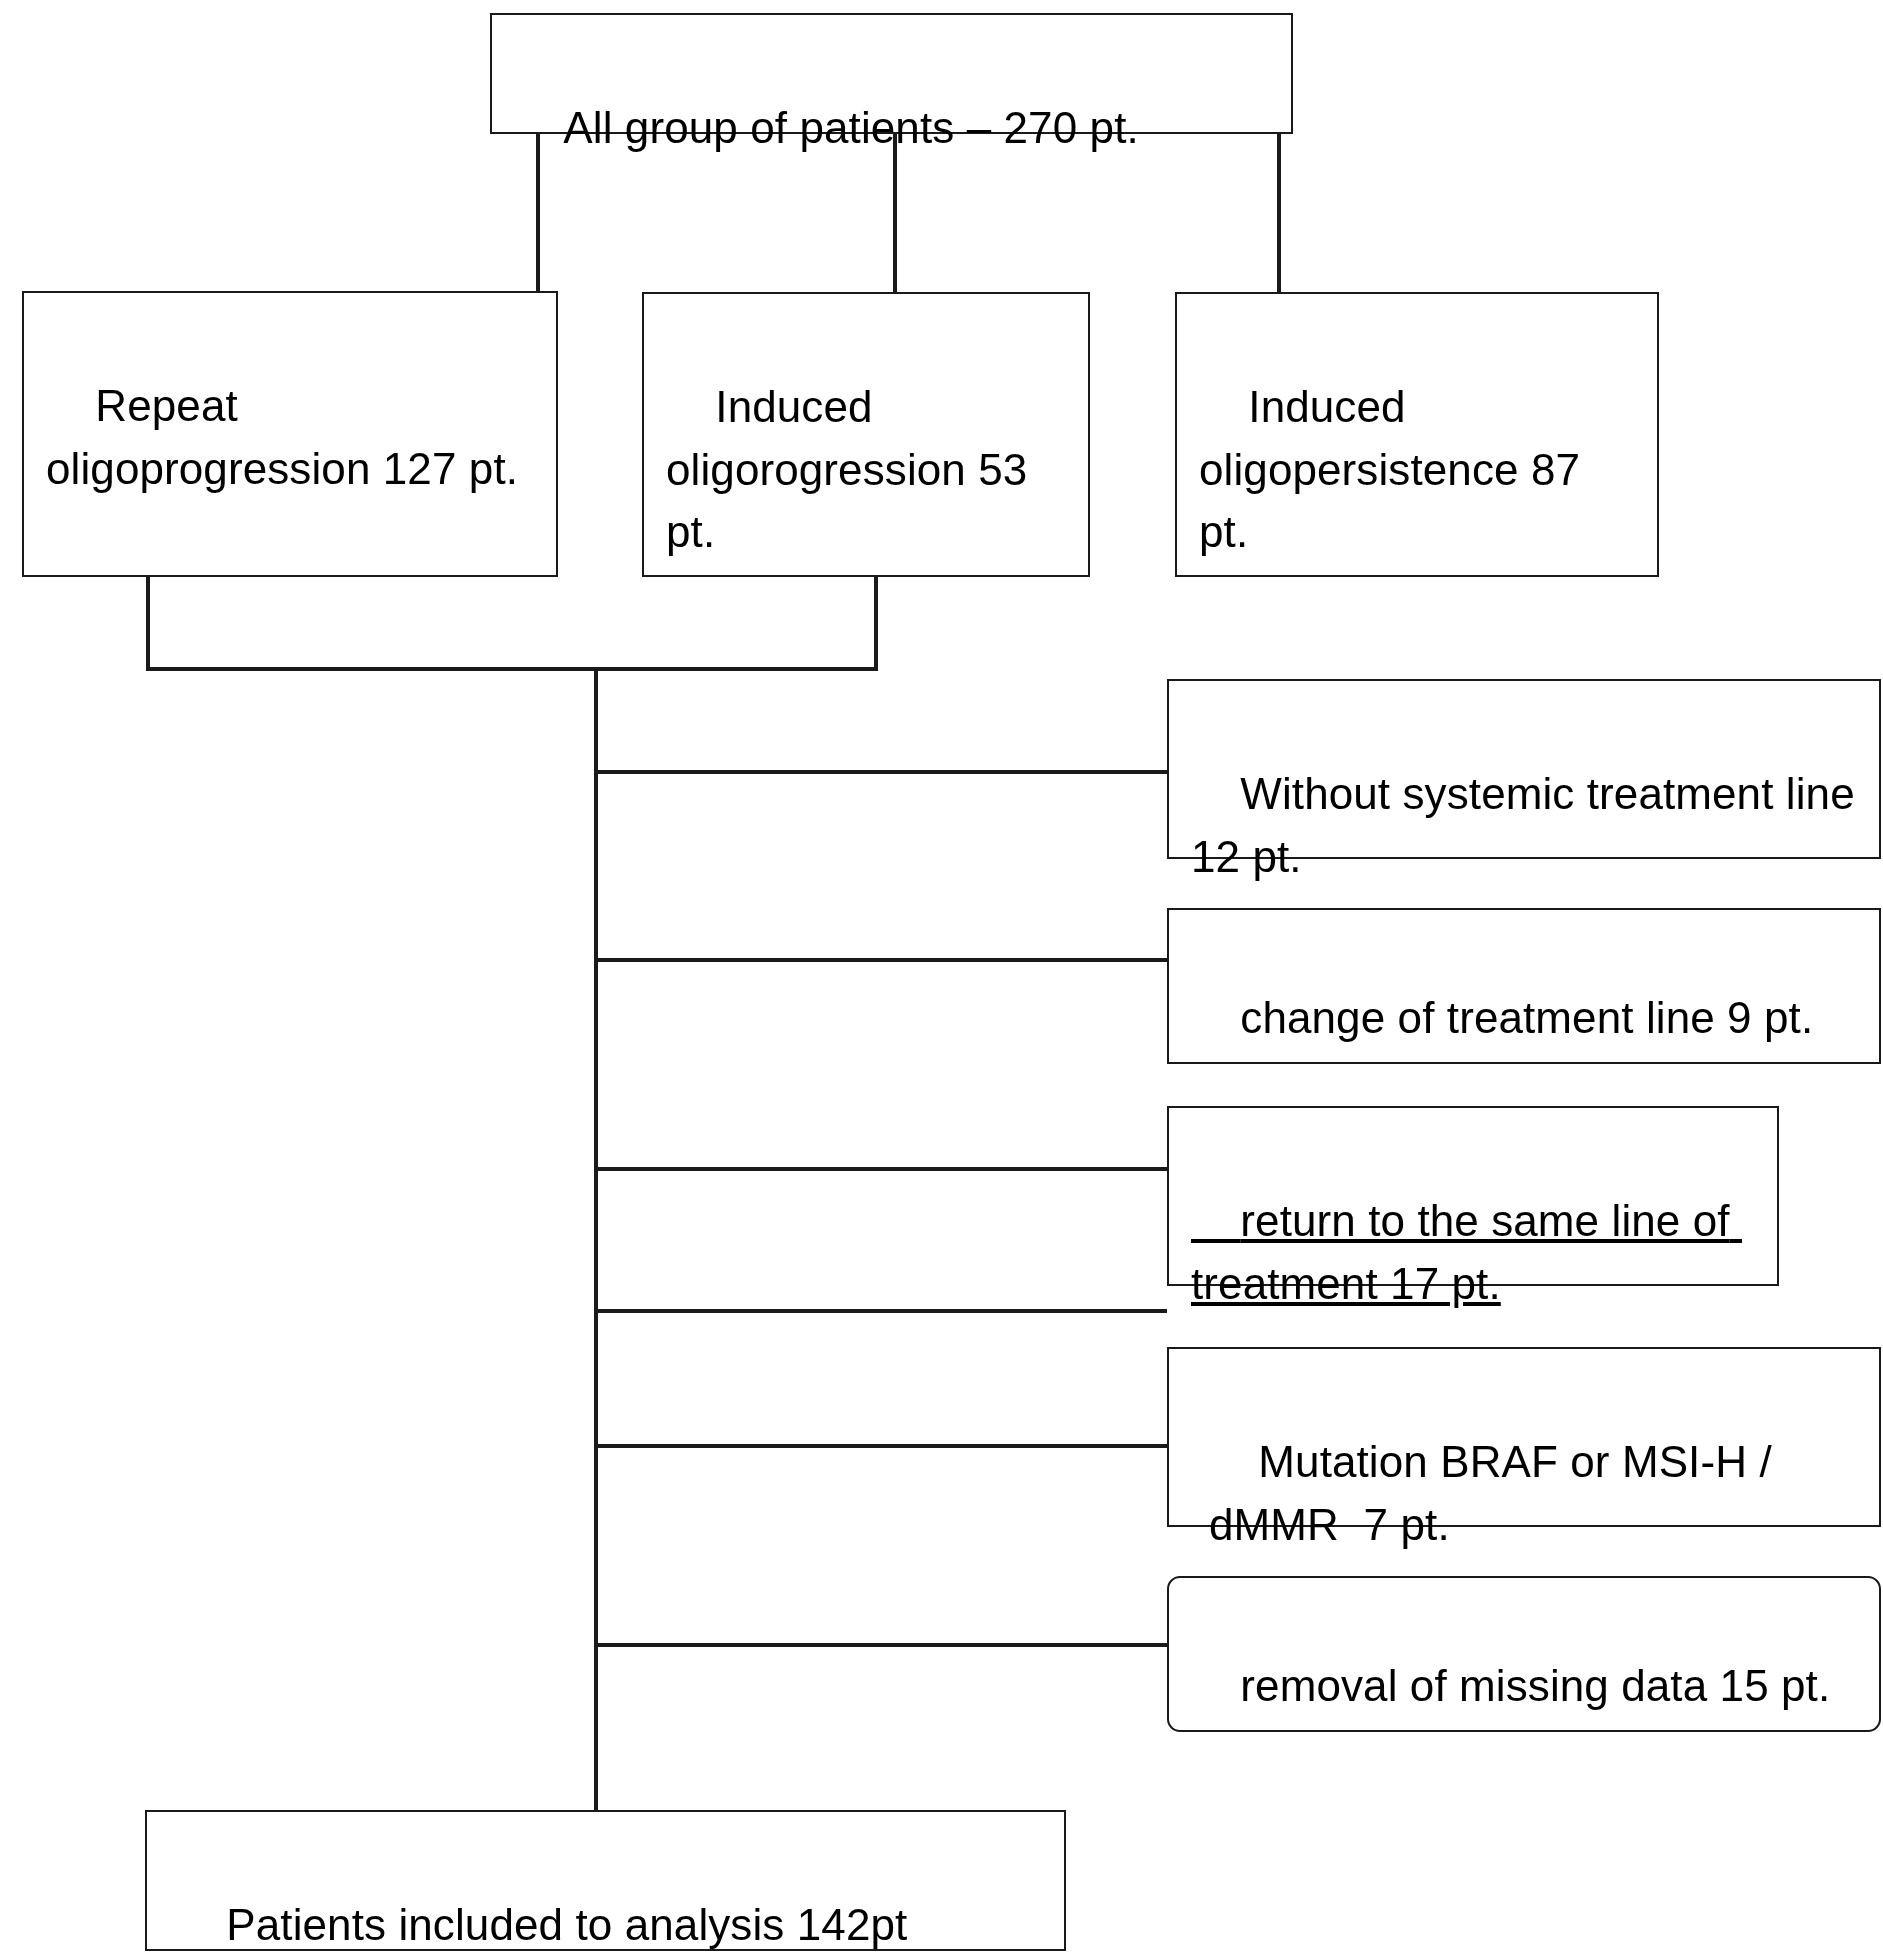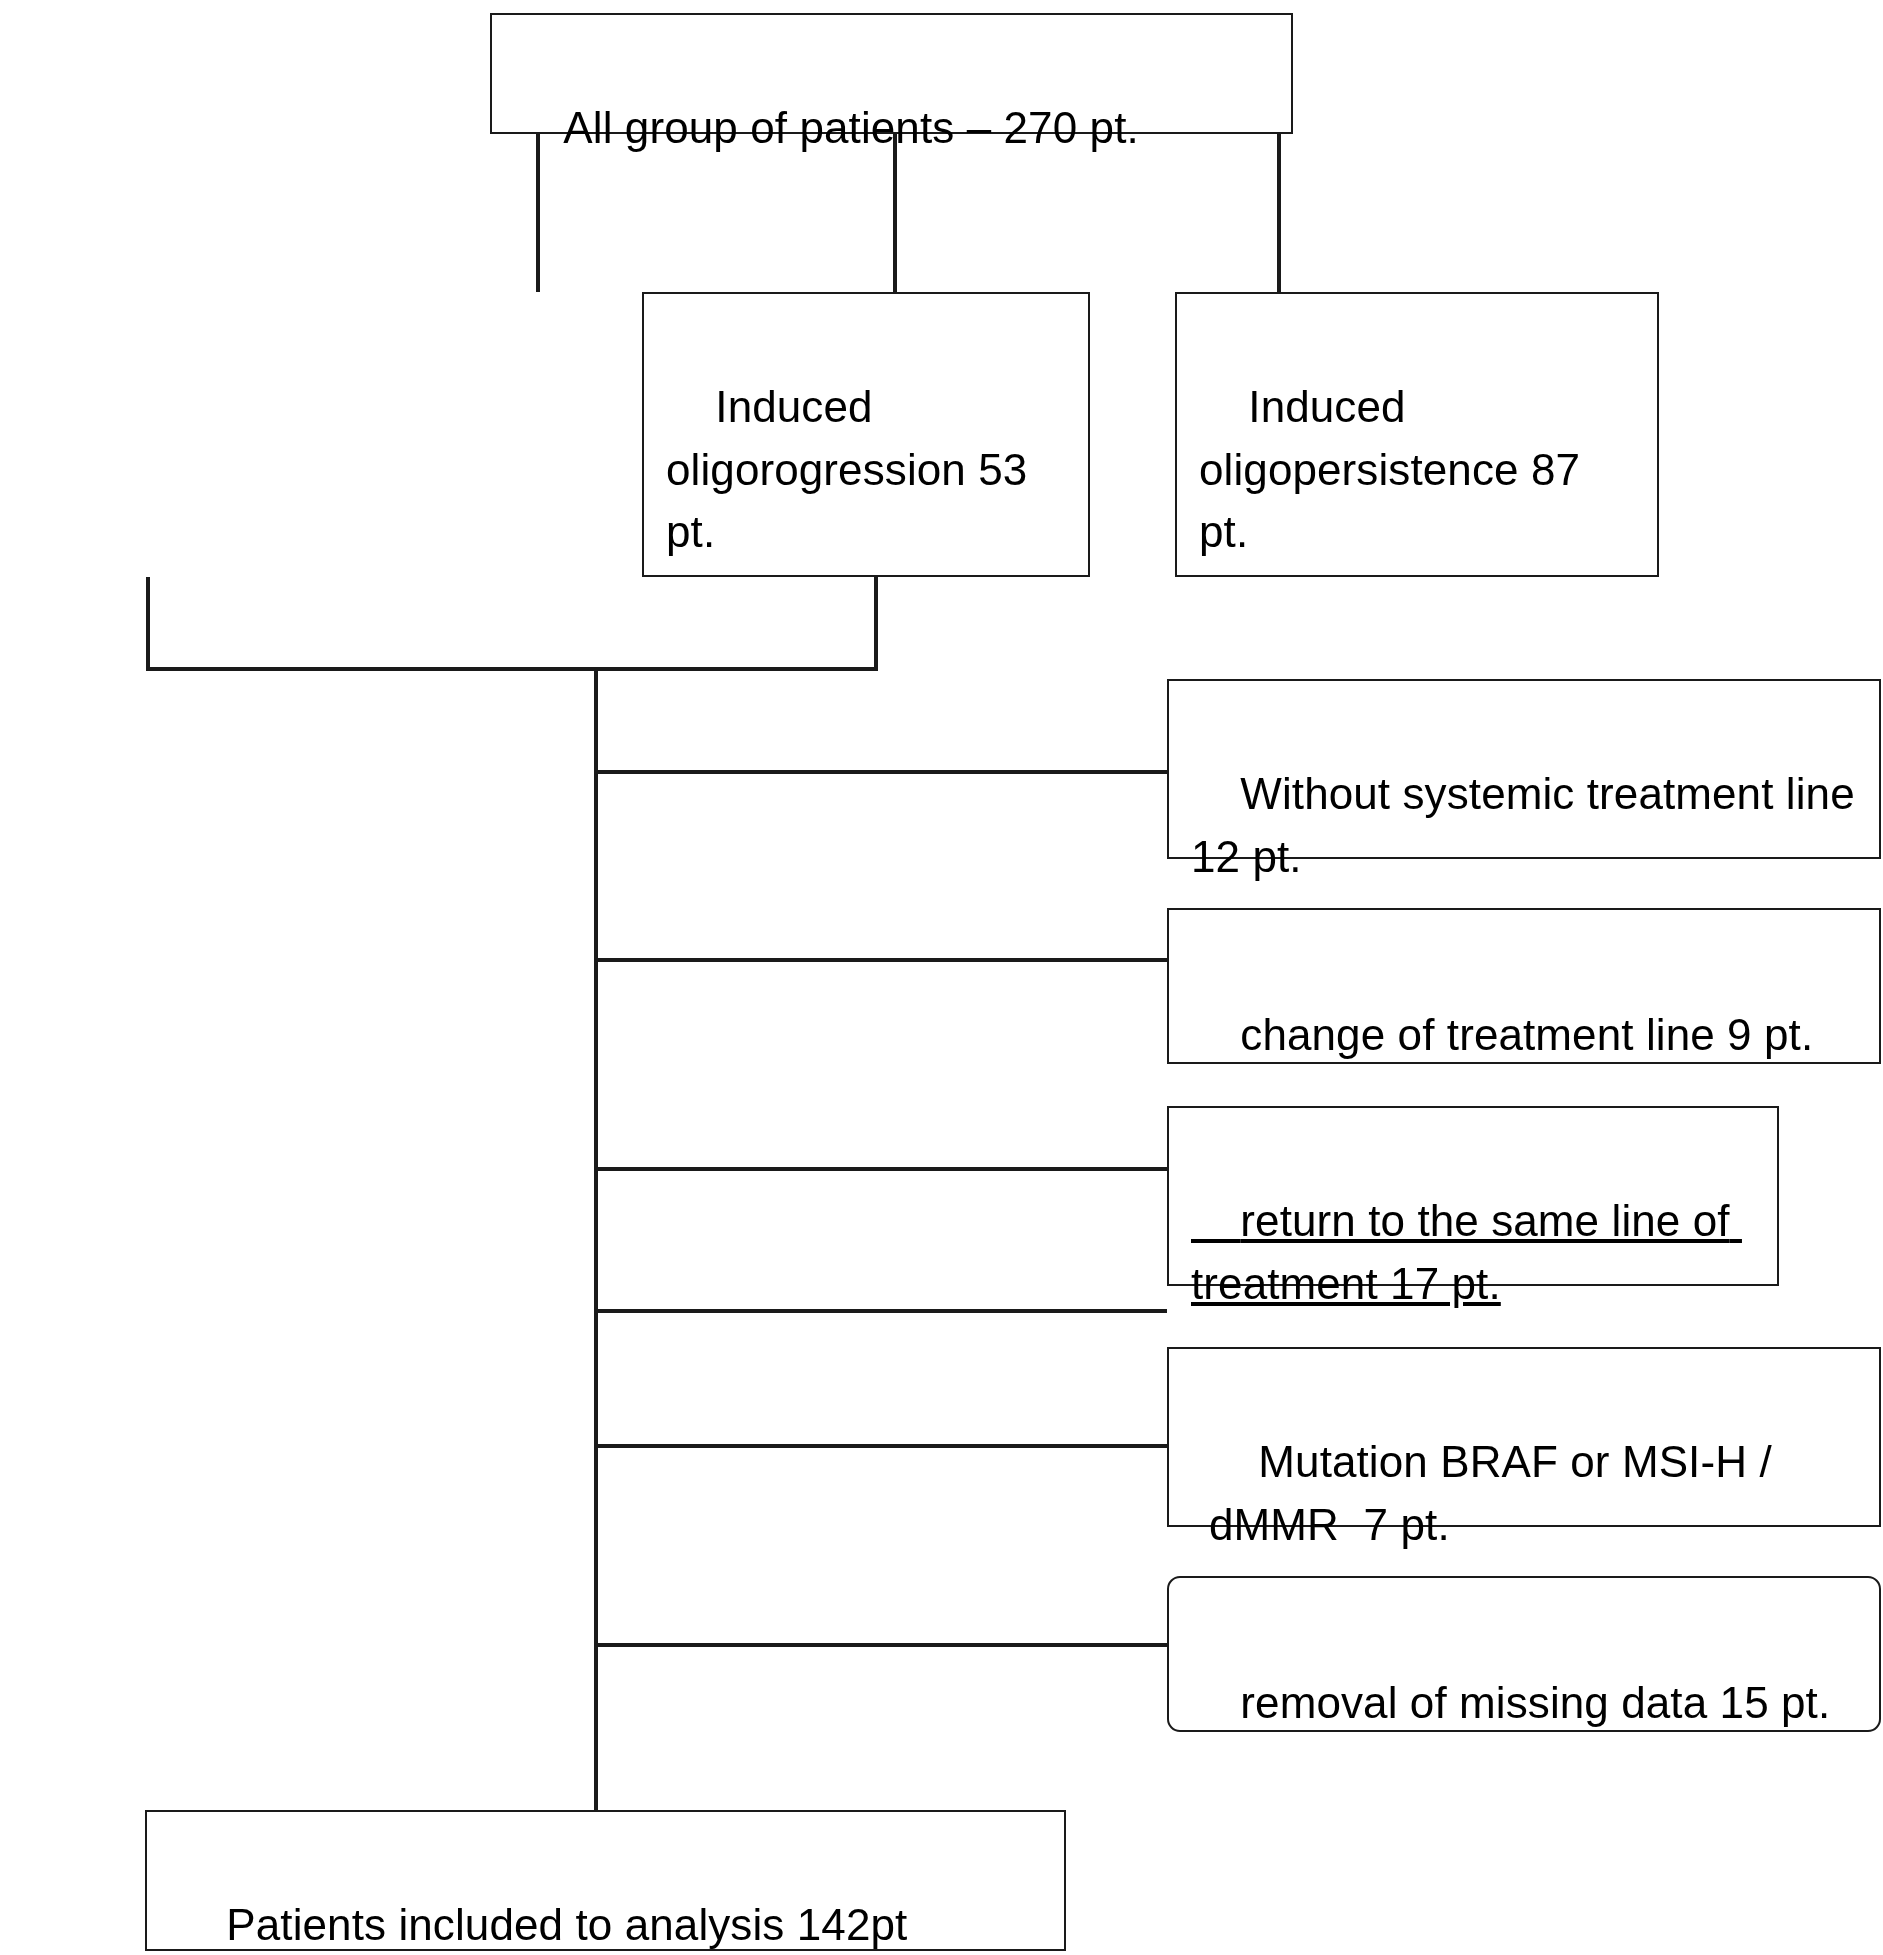--- a/index.html
+++ b/index.html
@@ -20,21 +20,21 @@
     box-sizing: border-box;
     background: #ffffff;
     border: 2.9px solid #1a1a1a;
     color: #000000;
     font-size: 44px;
     line-height: 1.42;
     padding: 20px 22px 11.6px 22px;
     white-space: pre-wrap;
     letter-spacing: 0.1px;
   }
-  .node.pad-small { padding-top: 32px; }
+  .node.pad-small { padding-top: 15px; }
   .conn {
     position: absolute;
     background: #1a1a1a;
   }
   .conn.v { width: 3.5px; }
   .conn.h { height: 3.5px; }
 </style>
 </head>
 <body>
 
@@ -54,20 +54,23 @@
   <div class="conn h" style="left:594px; top:958px; width:573px;"></div>
   <div class="conn h" style="left:594px; top:1167px; width:573px;"></div>
   <div class="conn h" style="left:594px; top:1309px; width:573px;"></div>
   <div class="conn h" style="left:594px; top:1444px; width:573px;"></div>
   <div class="conn h" style="left:594px; top:1643px; width:573px;"></div>
 
   <div class="node" style="left:490px; top:12.8px; width:803px; height:121px;">
     <span>All group of patients – 270 pt.</span>
   </div>
 
+  <div class="node" style="left:22px; top:291px; width:536px; height:286px;">
+    <span>Repeat oligoprogression 127 pt.</span>
+  </div>
 
   <div class="node" style="left:642px; top:292px; width:448px; height:285px;">
     <span>Induced oligorogression 53 pt.</span>
   </div>
 
   <div class="node" style="left:1175px; top:292px; width:484px; height:285px;">
     <span>Induced oligopersistence 87 pt.</span>
   </div>
 
   <div class="node" style="left:1167px; top:679px; width:714px; height:180px;">

